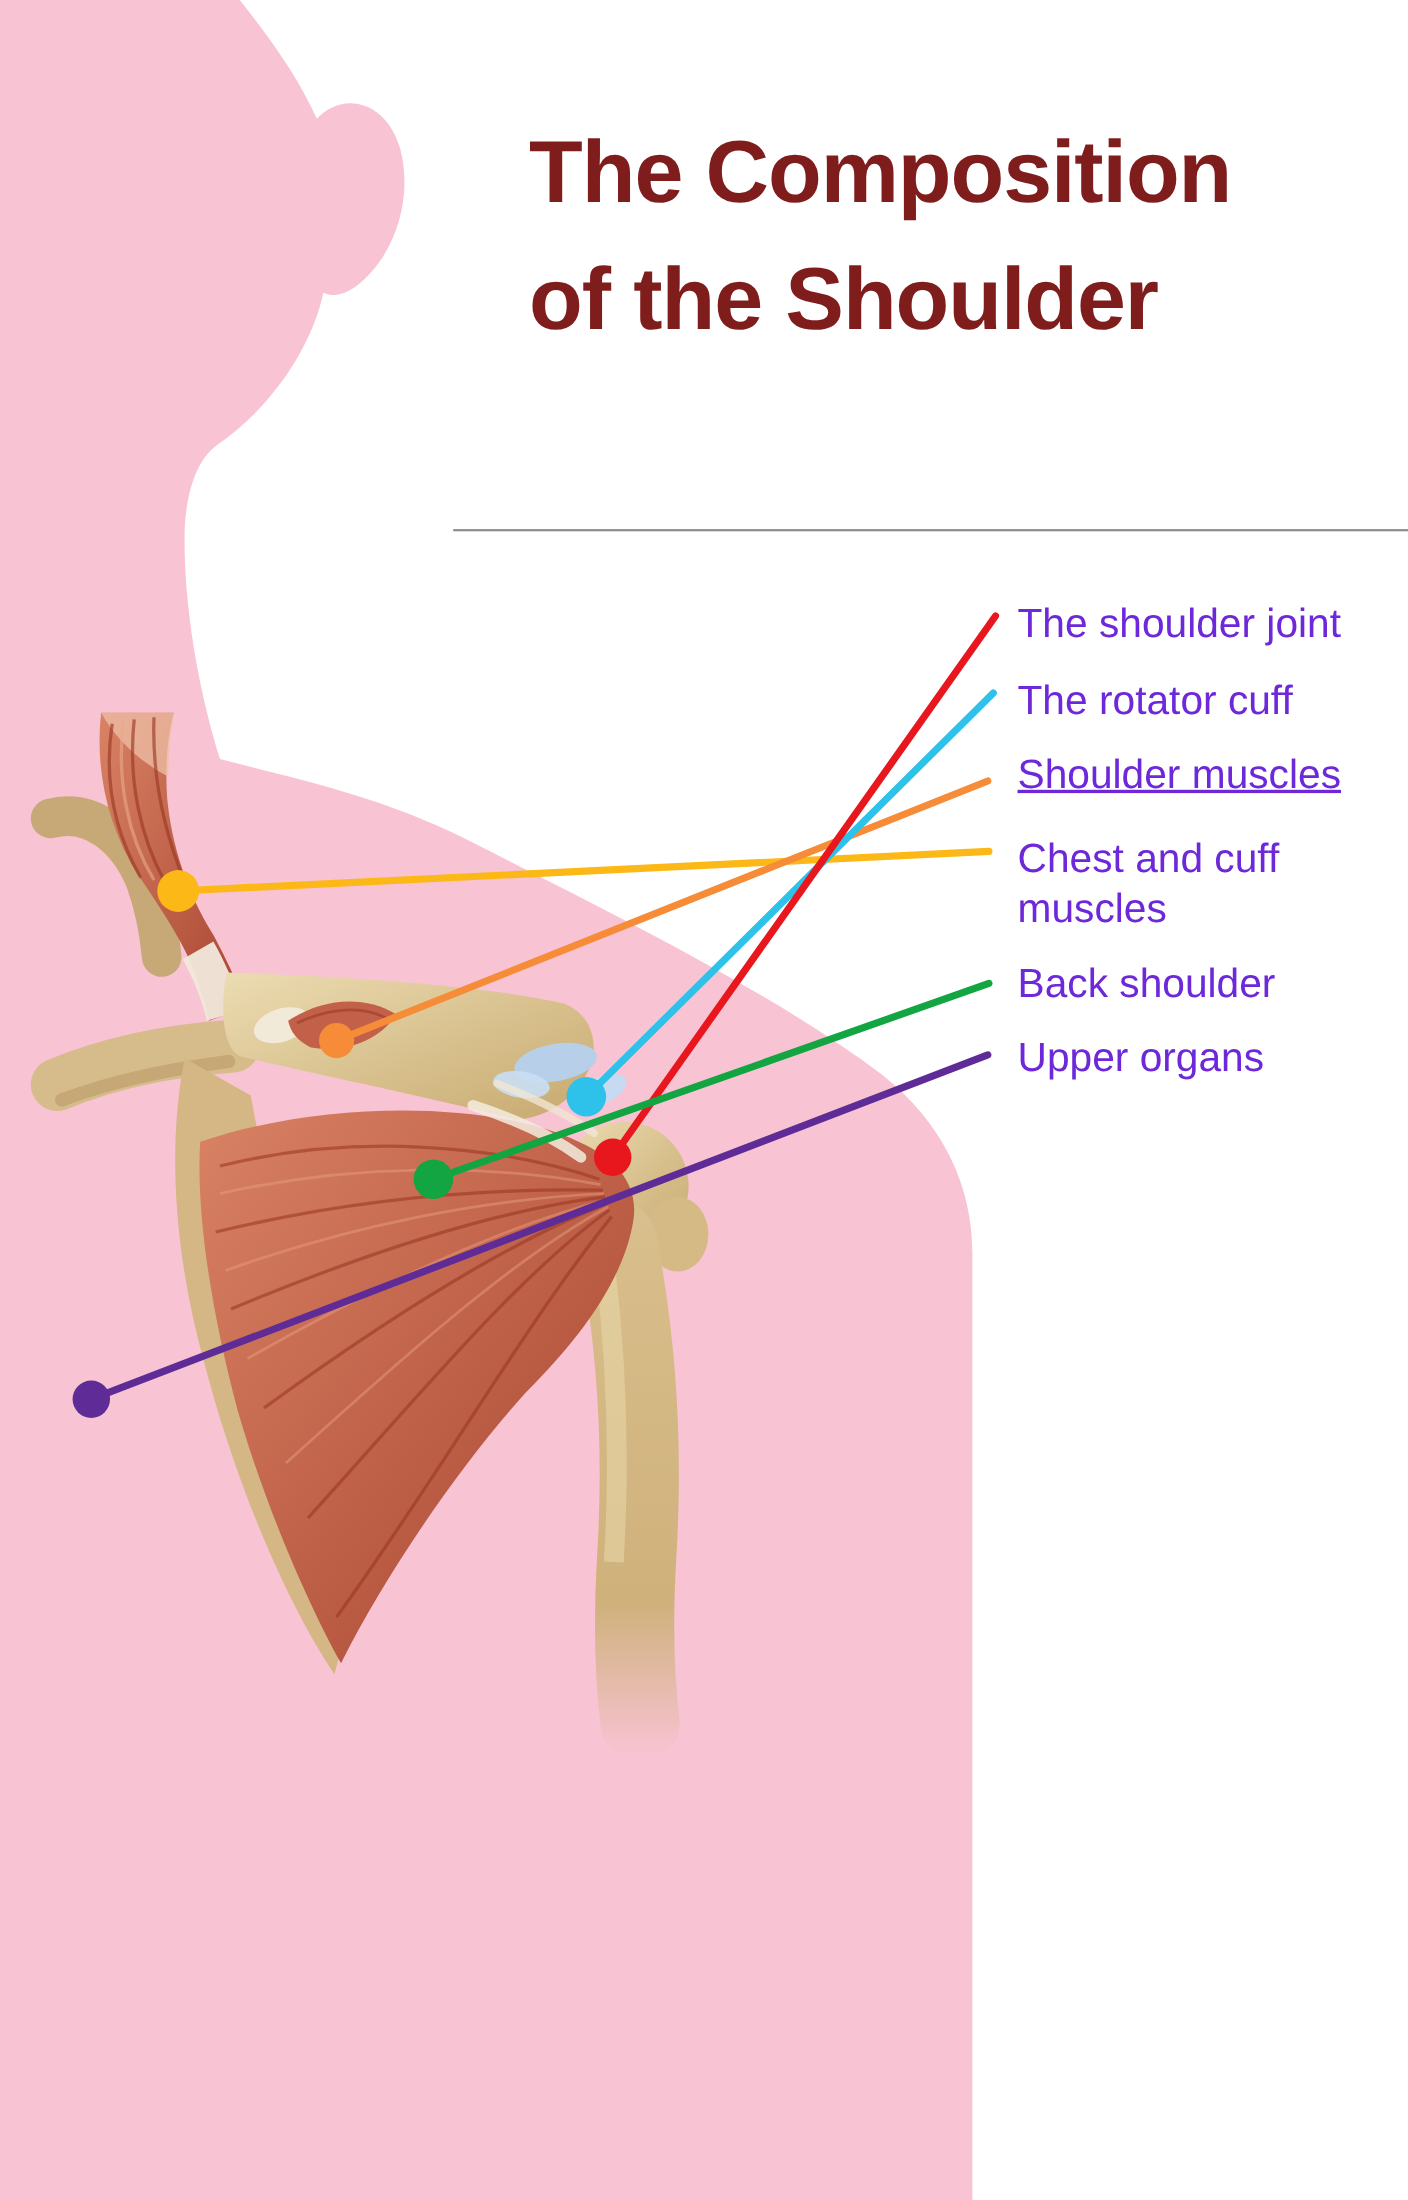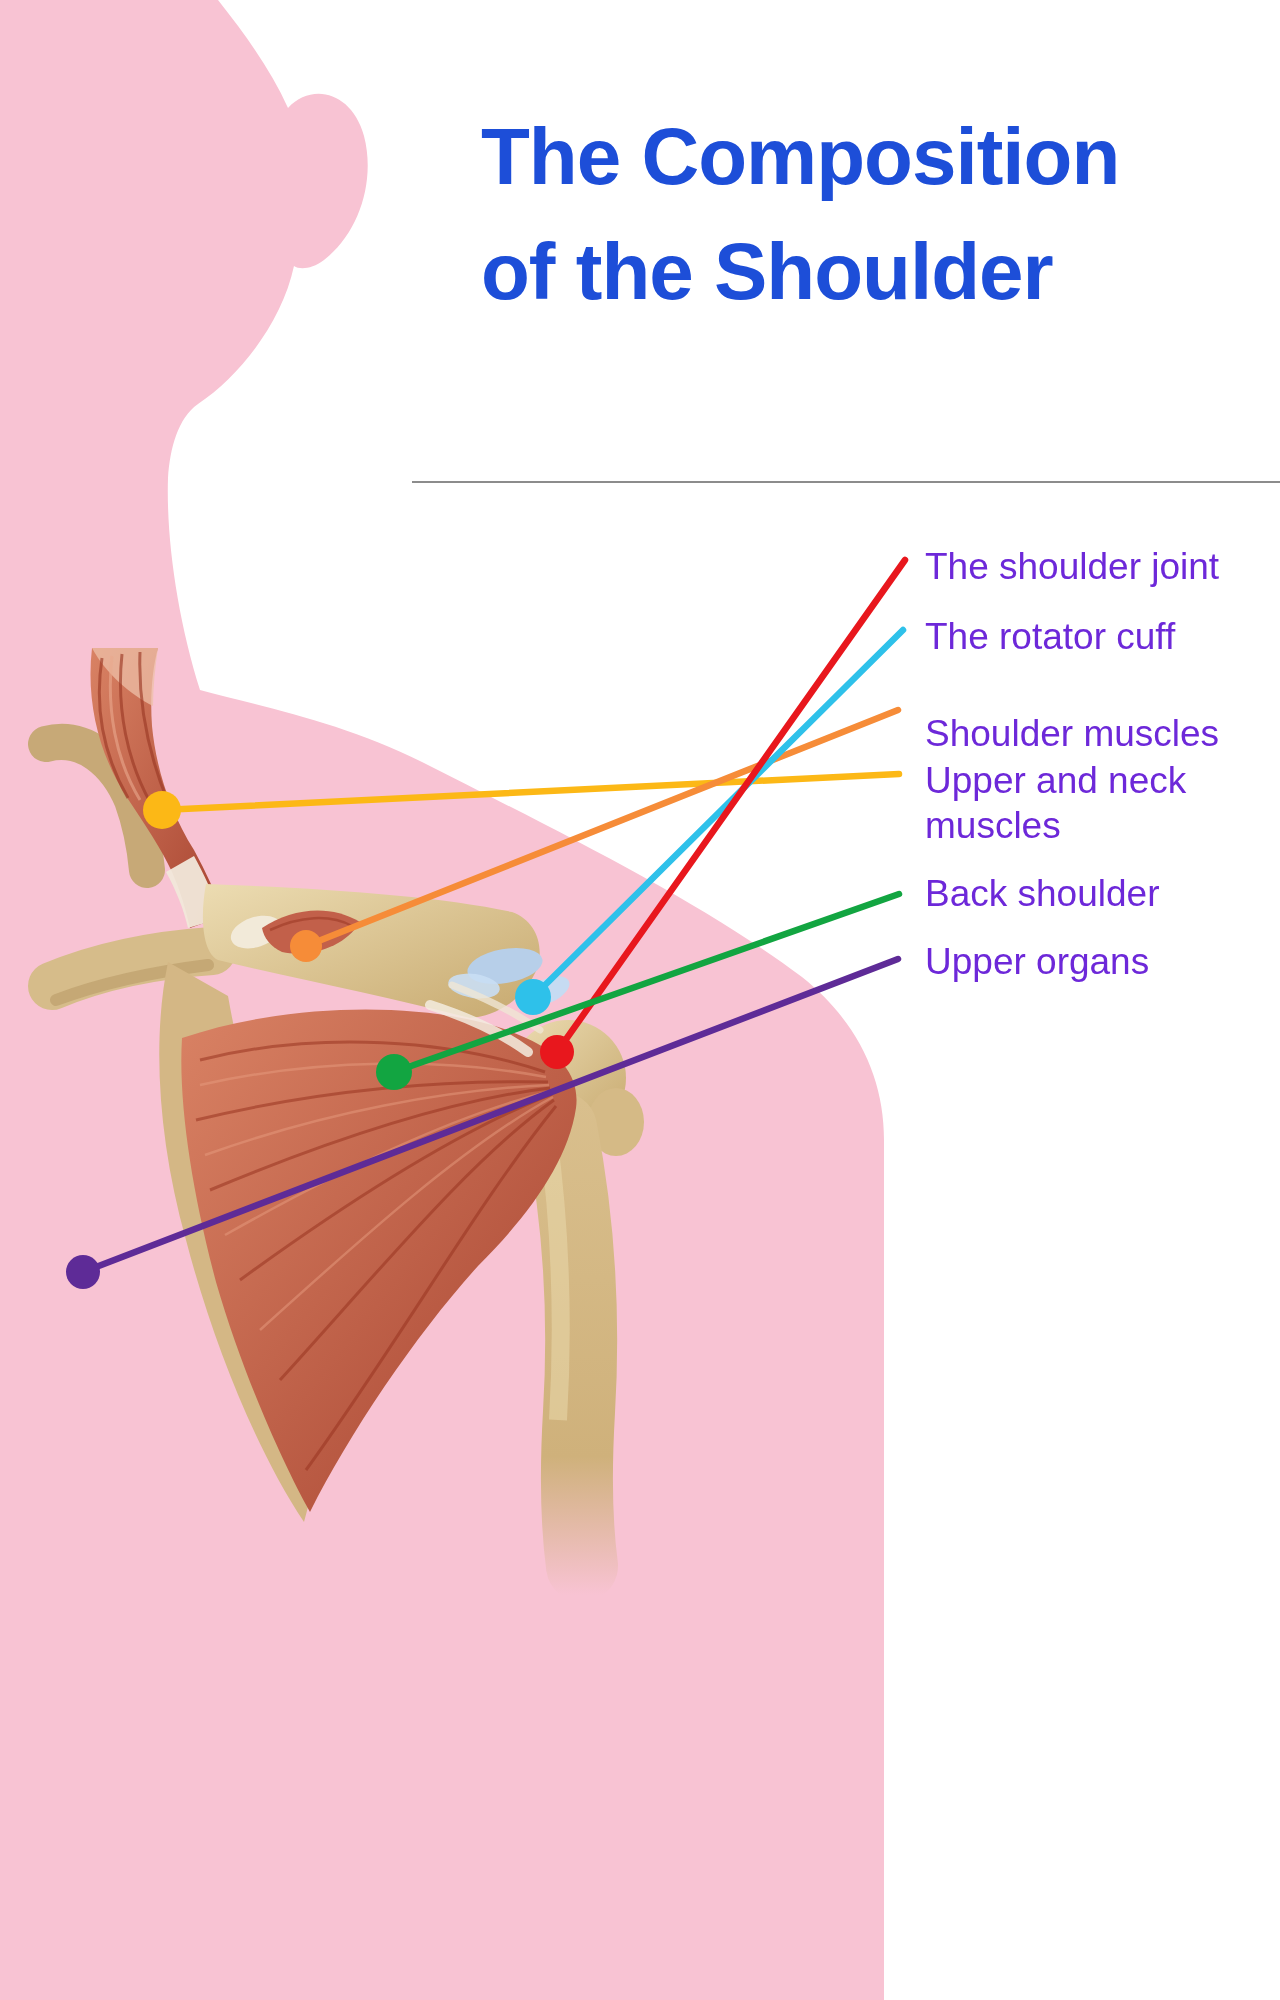--- a/index.html
+++ b/index.html
@@ -11,21 +11,21 @@
     overflow: hidden;
     font-family: "Liberation Sans", sans-serif;
   }
   #bg-svg { position: absolute; left: 0; top: 0; }
 
   .title-block {
     position: absolute;
     left: 481px;
     top: 99px;
     width: 760px;
-    color: #1d4ed8;
+    color: #7f1d1d;
     font-weight: bold;
     font-size: 80px;
     line-height: 115px;
     letter-spacing: -1px;
     white-space: nowrap;
   }
   .divider {
     position: absolute;
     left: 412px;
     top: 481px;
@@ -36,21 +36,21 @@
   .callout-label {
     position: absolute;
     left: 925px;
     color: #6d28d9;
     font-size: 37px;
     line-height: 45px;
     white-space: nowrap;
   }
   .lbl-0 { top: 544px; }
   .lbl-1 { top: 614px; }
-  .lbl-2 { top: 711px; }
+  .lbl-2 { top: 681px; text-decoration: underline; }
   .lbl-3 { top: 758px; width: 310px; white-space: normal; }
   .lbl-4 { top: 871px; }
   .lbl-5 { top: 939px; text-align: center; }
 </style>
 </head>
 <body>
 
 <div id="canvas">
 
   <svg id="bg-svg" width="1280" height="2000" viewBox="0 0 1280 2000">
@@ -168,17 +168,17 @@
   <div class="title-block">
     <div>The Composition</div>
     <div>of the Shoulder</div>
   </div>
 
   <div class="divider"></div>
 
   <div class="callout-label lbl-0">The shoulder joint</div>
   <div class="callout-label lbl-1">The rotator cuff</div>
   <div class="callout-label lbl-2">Shoulder muscles</div>
-  <div class="callout-label lbl-3">Upper and neck muscles</div>
+  <div class="callout-label lbl-3">Chest and cuff muscles</div>
   <div class="callout-label lbl-4">Back shoulder</div>
   <div class="callout-label lbl-5">Upper organs</div>
 
 </div>
 
 </body></html>

